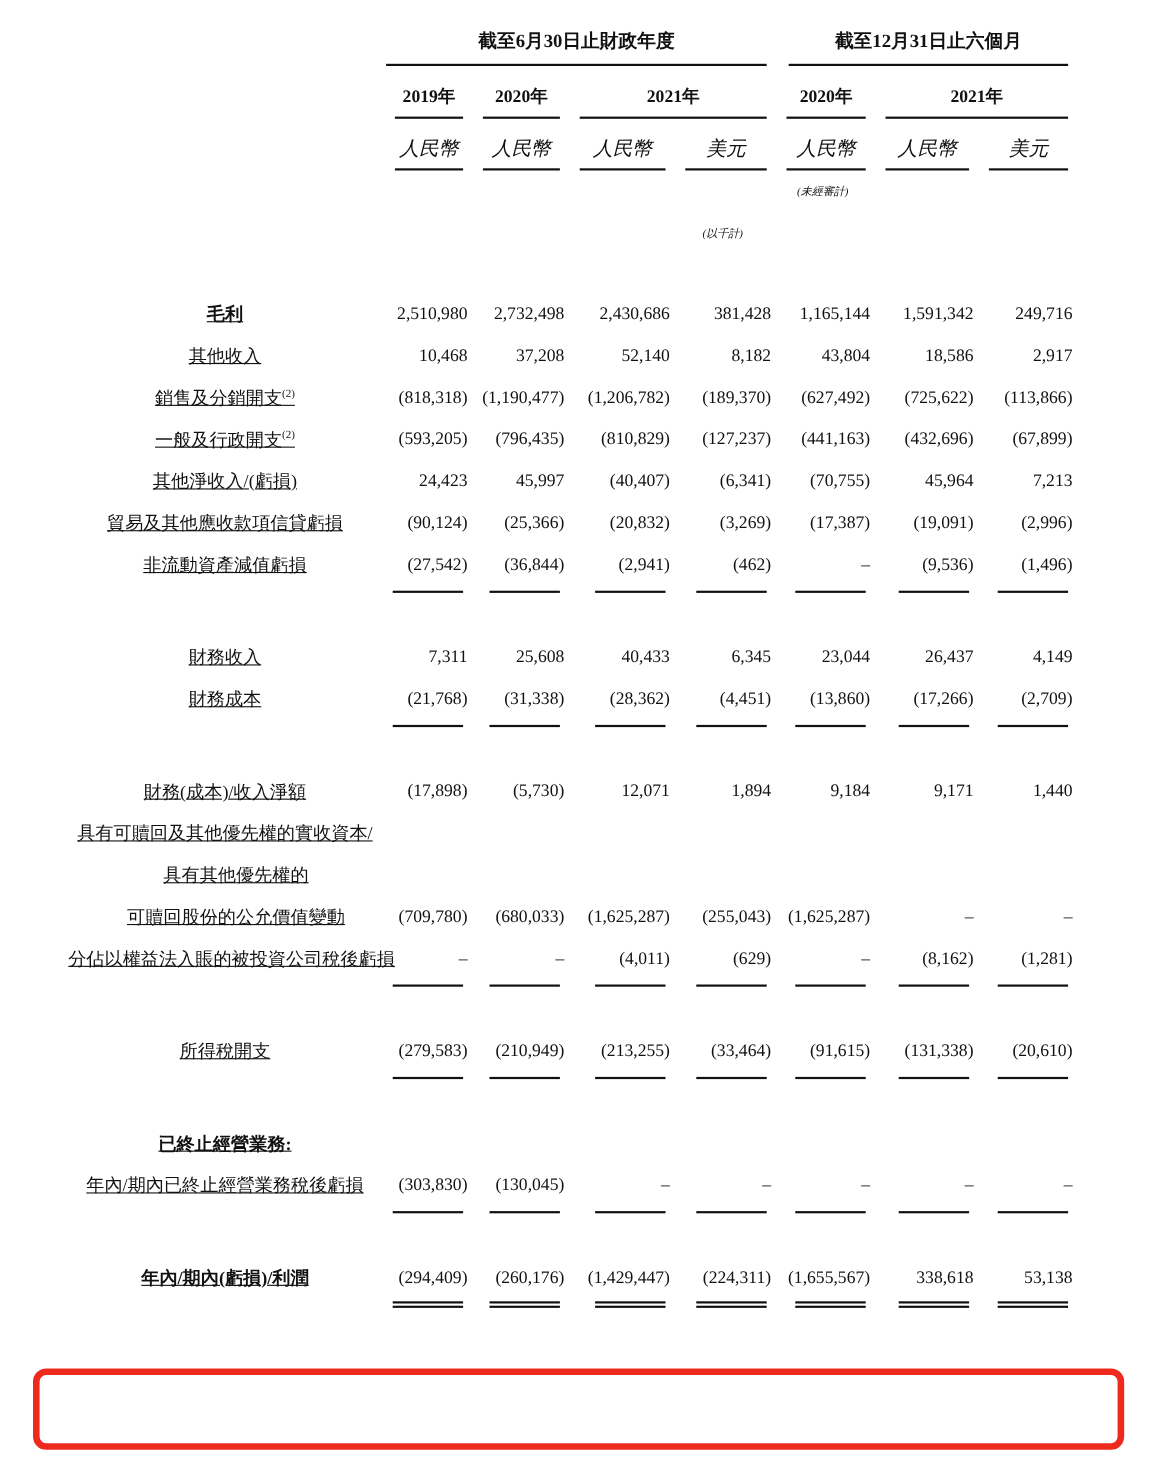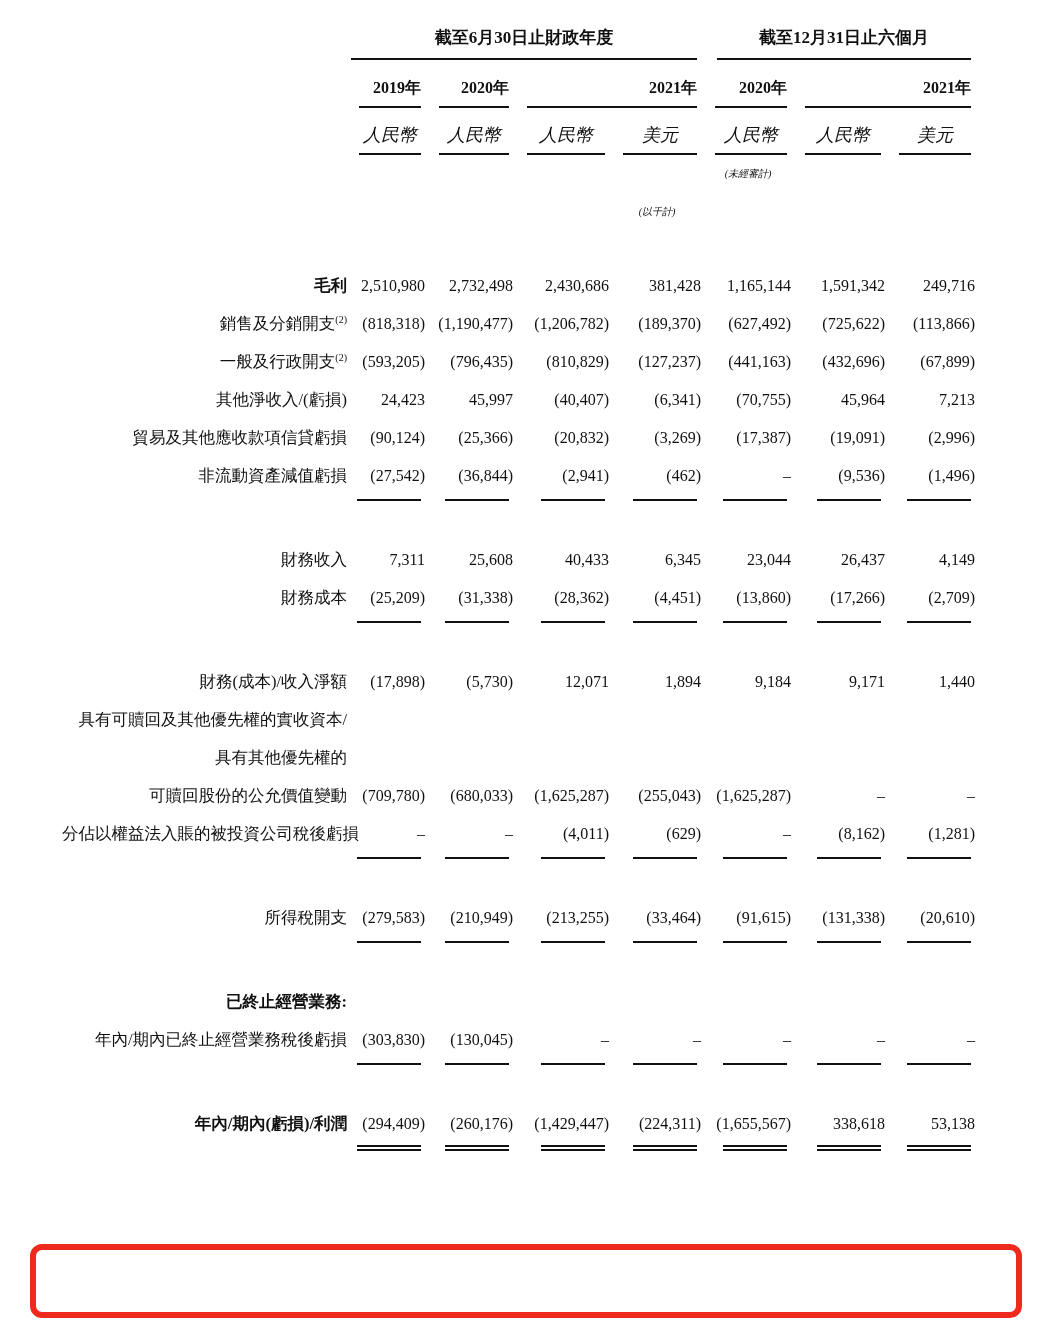--- a/index.html
+++ b/index.html
@@ -28,21 +28,21 @@
   .grp {
     font-weight: bold; font-size: 17px; text-align: center;
     border-bottom: 2px solid #111; padding-bottom: 9px;
   }
   .grp.g1 { margin: 0 6px 0 4px; }
   .grp.g2 { margin: 0 6px 0 14px; }
 
   tr.r-yr { height: 48px; }
   tr.r-yr td { vertical-align: bottom; }
   .yr {
-    font-weight: bold; font-size: 16px; text-align: right;
+    font-weight: bold; font-size: 16px; text-align: center;
     border-bottom: 2px solid #111; padding-bottom: 7px;
     margin: 0 6px 0 12px;
   }
 
   tr.r-cur { height: 47px; }
   tr.r-cur td { vertical-align: bottom; }
   .cur {
     font-style: italic; font-size: 18px; text-align: center;
     border-bottom: 2px solid #111; padding-bottom: 6px;
     margin: 0 6px 0 12px;
@@ -51,21 +51,22 @@
   tr.r-note { height: 38px; }
   .note {
     font-style: italic; font-size: 10px; text-align: center;
   }
 
   
   tr.data-row { height: 38px; }
   tr.data-row.bold td.lbl { font-weight: bold; }
   td.lbl {
     font-size: 16.5px; white-space: nowrap; overflow: visible;
-    text-align: right;
+    text-align: center;
+    text-decoration: underline;
   }
   td.lbl.ind { padding-left: 20px; }
   td.lbl sup { font-size: 10px; vertical-align: super; line-height: 0; }
   td.num {
     font-size: 16px; text-align: right; padding-right: 2px;
     white-space: nowrap;
   }
   tr.data-row.bold td.num { font-weight: normal; }
 
   
@@ -186,20 +187,30 @@
           <td class="lbl">毛利</td>
           <td class="num">2,510,980</td>
           <td class="num">2,732,498</td>
           <td class="num">2,430,686</td>
           <td class="num">381,428</td>
           <td class="num">1,165,144</td>
           <td class="num">1,591,342</td>
           <td class="num">249,716</td>
         </tr>
         <tr class="data-row">
+          <td class="lbl">其他收入</td>
+          <td class="num">10,468</td>
+          <td class="num">37,208</td>
+          <td class="num">52,140</td>
+          <td class="num">8,182</td>
+          <td class="num">43,804</td>
+          <td class="num">18,586</td>
+          <td class="num">2,917</td>
+        </tr>
+        <tr class="data-row">
           <td class="lbl">銷售及分銷開支<sup>(2)</sup></td>
           <td class="num">(818,318)</td>
           <td class="num">(1,190,477)</td>
           <td class="num">(1,206,782)</td>
           <td class="num">(189,370)</td>
           <td class="num">(627,492)</td>
           <td class="num">(725,622)</td>
           <td class="num">(113,866)</td>
         </tr>
         <tr class="data-row">
@@ -274,21 +285,21 @@
           <td class="num">7,311</td>
           <td class="num">25,608</td>
           <td class="num">40,433</td>
           <td class="num">6,345</td>
           <td class="num">23,044</td>
           <td class="num">26,437</td>
           <td class="num">4,149</td>
         </tr>
         <tr class="data-row">
           <td class="lbl">財務成本</td>
-          <td class="num">(25,209)</td>
+          <td class="num">(21,768)</td>
           <td class="num">(31,338)</td>
           <td class="num">(28,362)</td>
           <td class="num">(4,451)</td>
           <td class="num">(13,860)</td>
           <td class="num">(17,266)</td>
           <td class="num">(2,709)</td>
         </tr>
         <tr class="rule-row">
           <td></td>
           <td>

